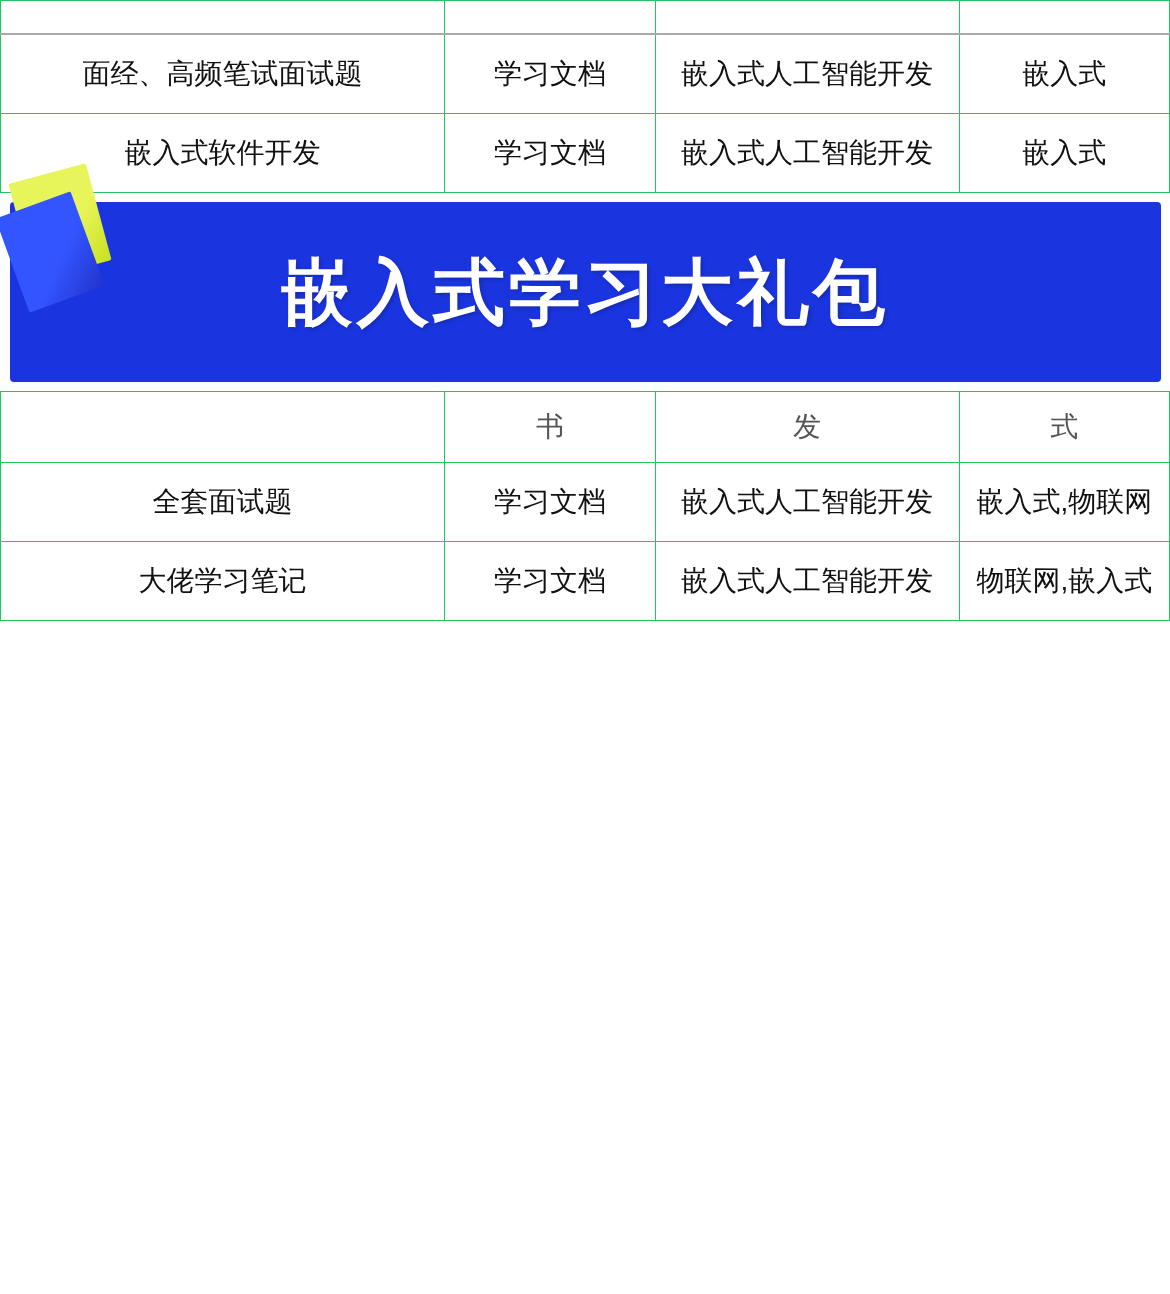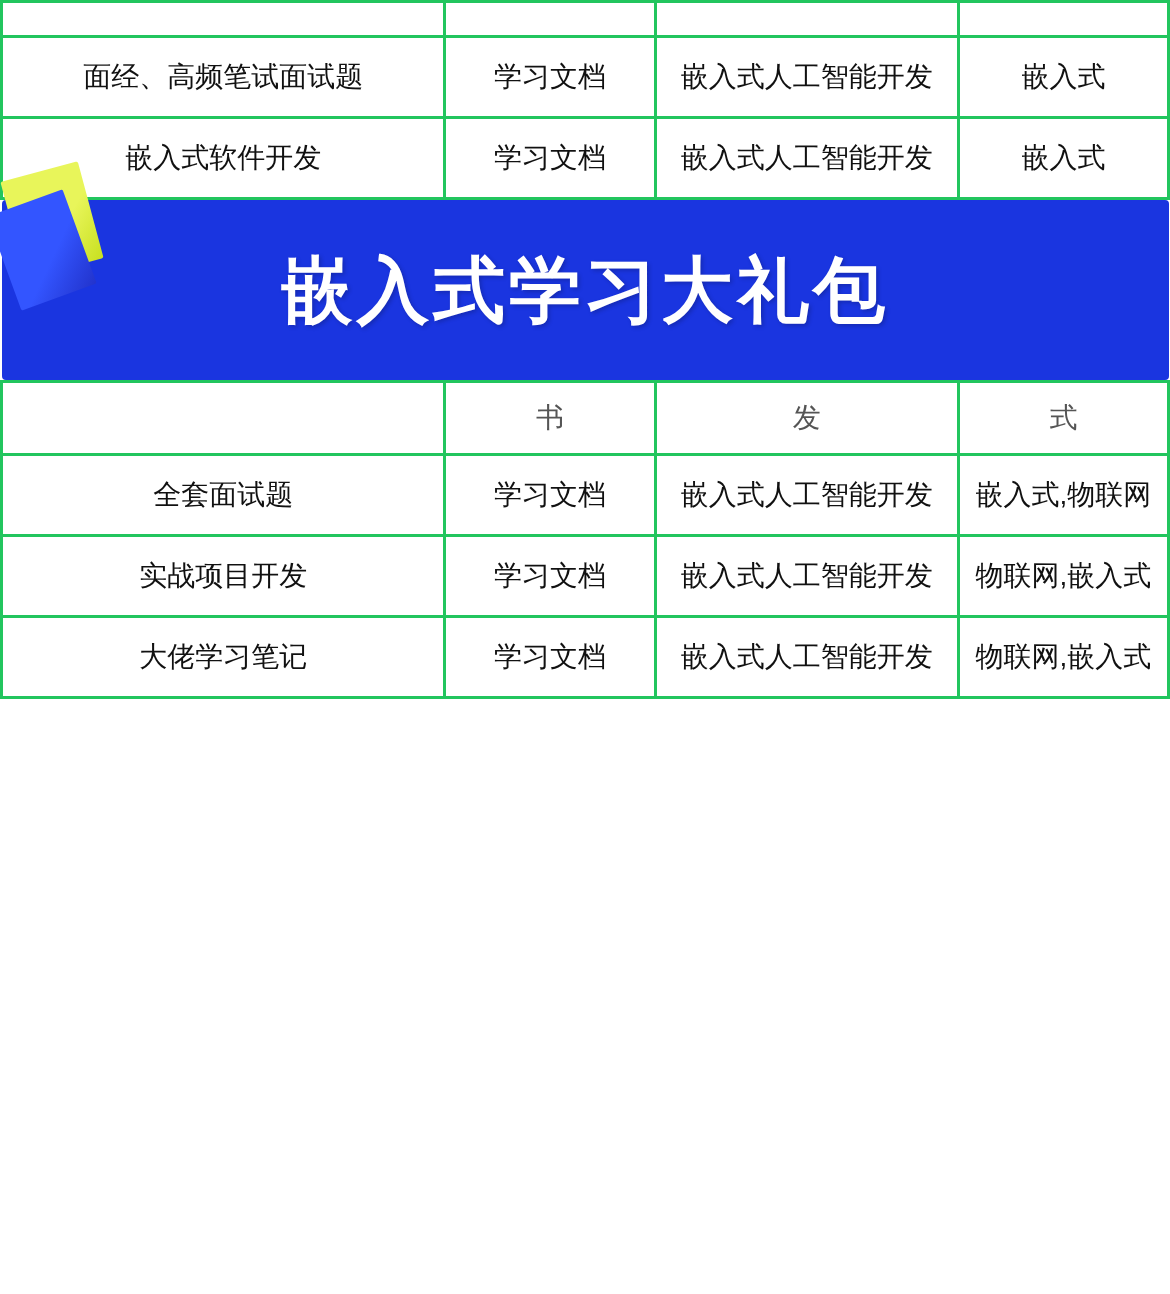--- a/index.html
+++ b/index.html
@@ -21,21 +21,21 @@
       position: relative;
     }
 
     table {
       width: 100%;
       border-collapse: collapse;
       table-layout: fixed;
     }
 
     th, td {
-      border: 3px solid #22c55e;
+      border: 1px solid #22c55e;
       text-align: center;
       vertical-align: middle;
       padding: 18px 10px;
       font-size: 28px;
       line-height: 1.5;
       color: #111;
     }
 
     thead th {
       font-weight: bold;
@@ -44,21 +44,21 @@
       border-bottom: 2px solid #aaa;
       padding: 16px 10px;
     }
 
     col.col1 { width: 38%; }
     col.col2 { width: 18%; }
     col.col3 { width: 26%; }
     col.col4 { width: 18%; }
 
     .banner-row td {
-      padding: 0;
+      padding: 9px;
       border: none;
       position: relative;
       height: 180px;
     }
 
     .banner-wrapper {
       position: relative;
       width: 100%;
       height: 180px;
       overflow: visible;
@@ -180,26 +180,20 @@
   <td>发</td>
   <td>式</td>
 </tr>
         <tr>
     <td>全套面试题</td>
     <td>学习文档</td>
     <td>嵌入式人工智能开发</td>
     <td>嵌入式,物联网</td>
   </tr>
         <tr>
-    <td>实战项目开发</td>
-    <td>学习文档</td>
-    <td>嵌入式人工智能开发</td>
-    <td>物联网,嵌入式</td>
-  </tr>
-        <tr>
     <td>大佬学习笔记</td>
     <td>学习文档</td>
     <td>嵌入式人工智能开发</td>
     <td>物联网,嵌入式</td>
   </tr>
       </tbody>
   </table>
 </div>
 
 </body></html>

